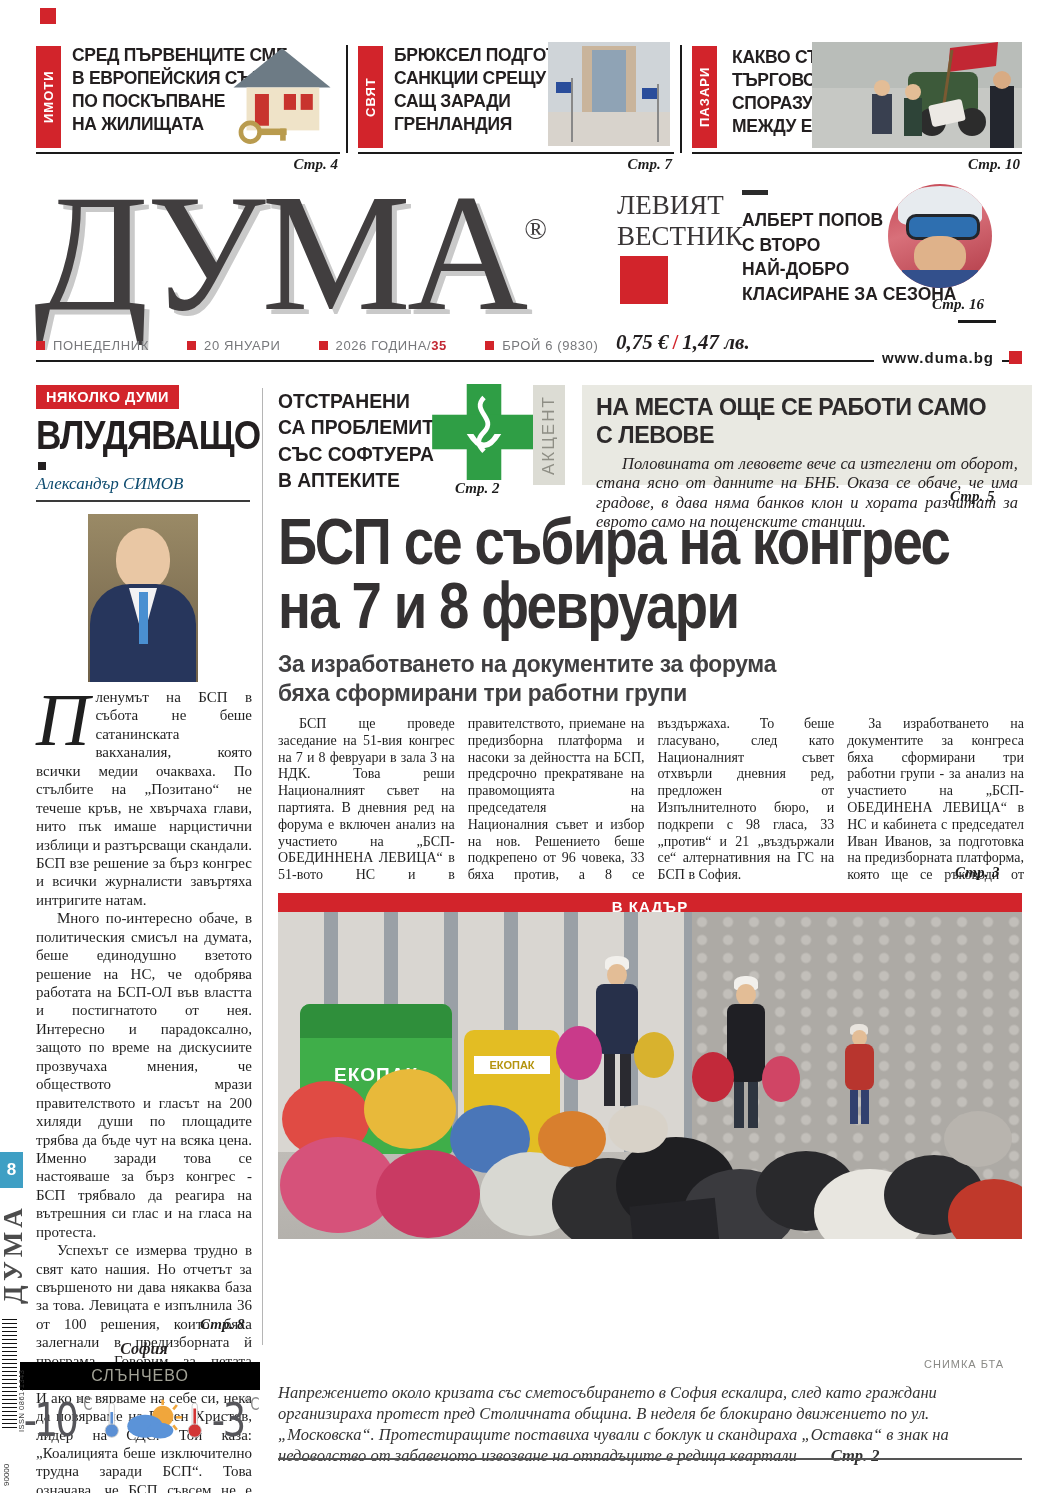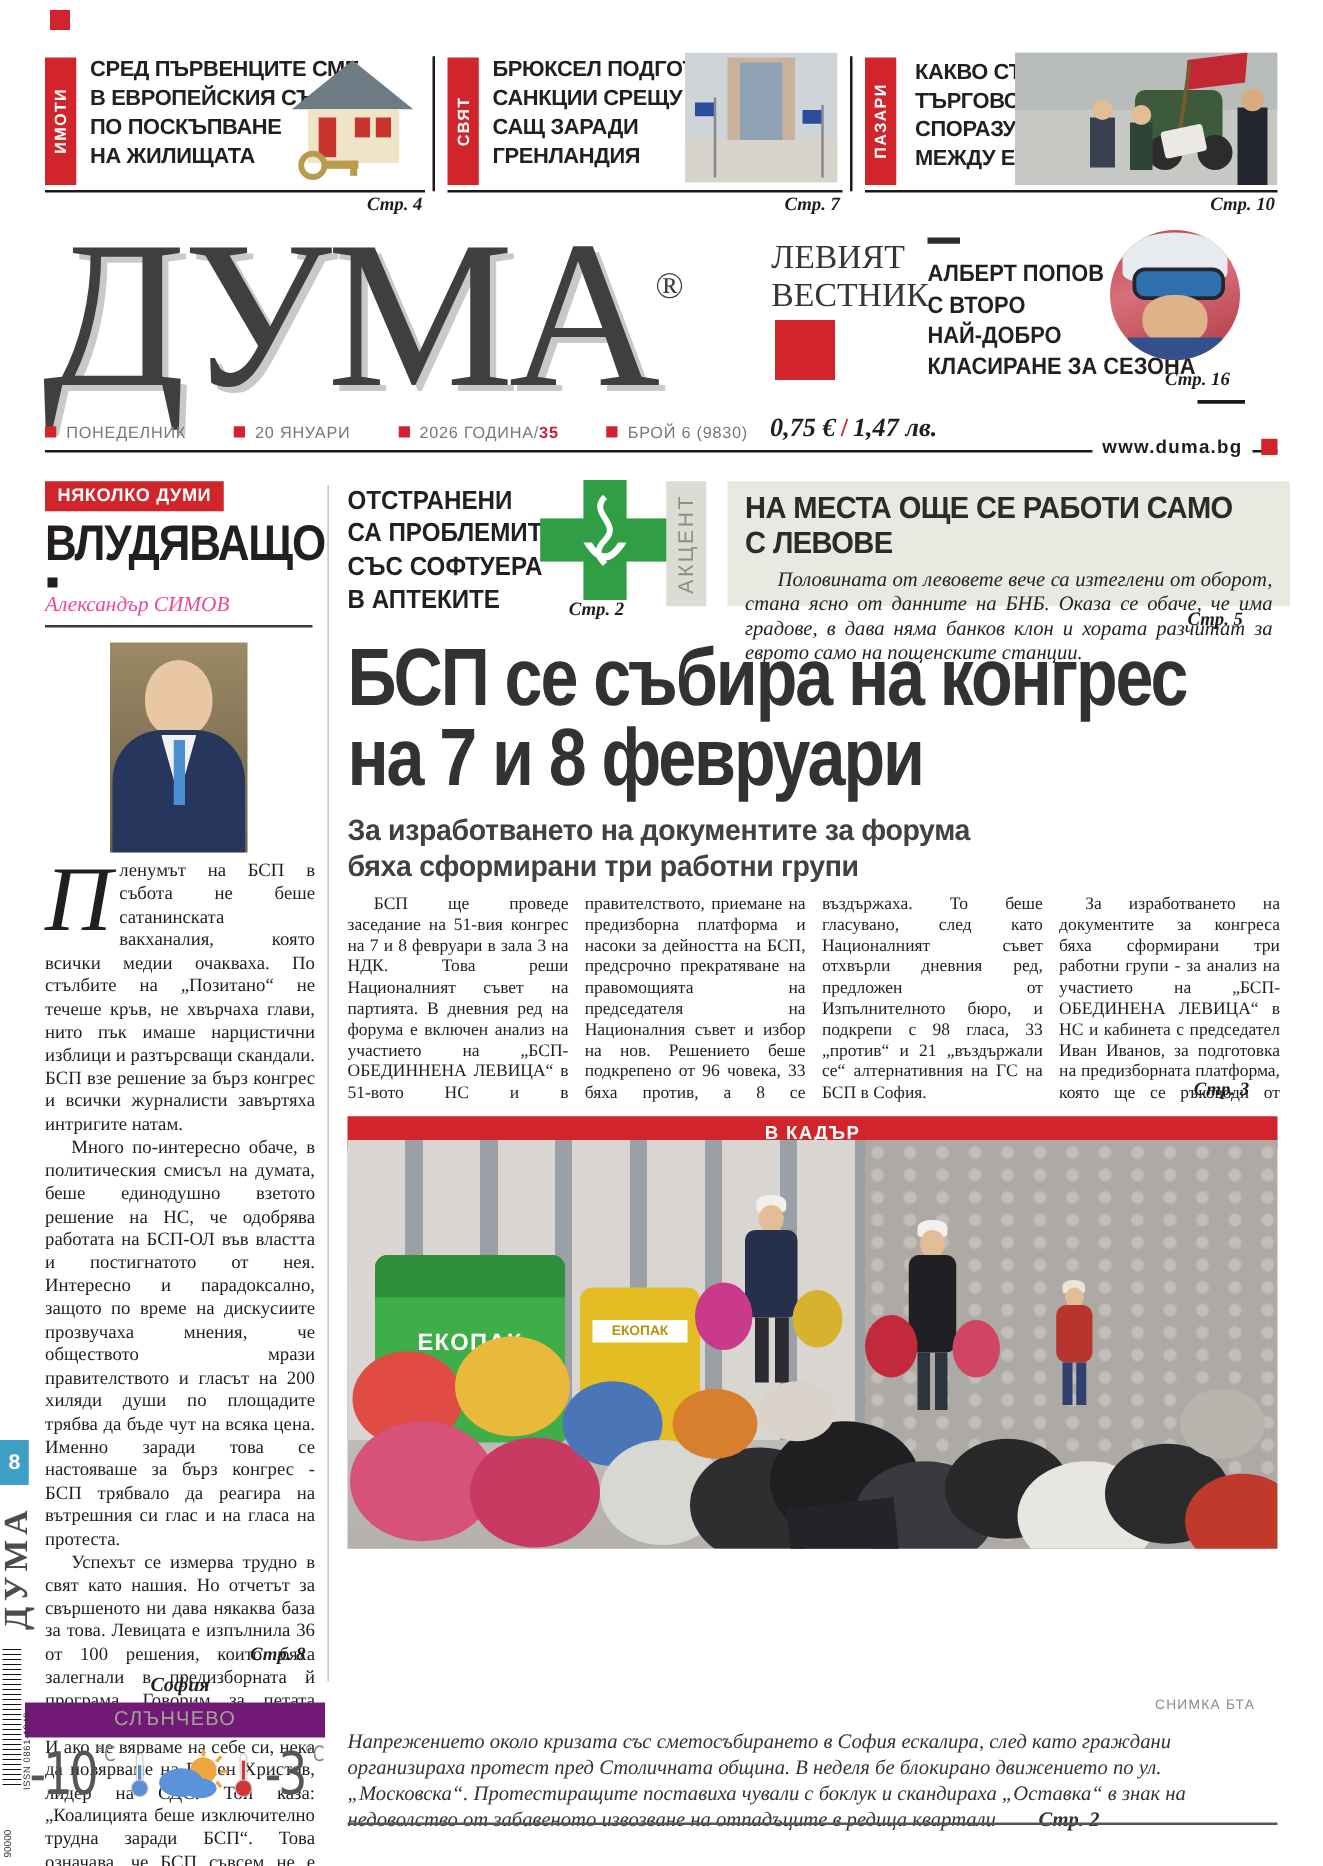--- a/index.html
+++ b/index.html
@@ -52,21 +52,21 @@
   #website{right:56px;top:349px;background:#fff;padding:0 8px;font-weight:bold;
            font-size:15px;letter-spacing:1px;color:#1d1d1d;}
   #wsq{right:36px;top:351px;width:13px;height:13px;background:#d2242b;}
   
   #op-kicker{left:36px;top:385px;background:#d2242b;color:#fff;font-weight:bold;
              font-size:14.5px;padding:4px 10px;letter-spacing:.5px;}
   #op-title{left:36px;top:413px;font-weight:bold;font-size:40px;color:#231f20;
             letter-spacing:-1px;transform:scaleX(.88);transform-origin:left top;}
   #op-sq{left:38px;top:462px;width:8px;height:8px;background:#231f20;}
   #op-author{left:36px;top:474px;font-family:"Liberation Serif",serif;font-style:italic;
-             font-size:17px;color:#ec4899;}
+             font-size:17px;color:#0c4a6e;}
   #op-rule{left:36px;top:500px;width:214px;border-top:2px solid #3a3a3a;}
   #colsep{left:262px;top:388px;height:957px;border-left:1px solid #b5b5b5;}
   #ph-title{left:278px;top:388px;font-weight:bold;font-size:21px;line-height:1.25;
             color:#231f20;transform:scaleX(.92);transform-origin:left top;}
   #ph-cross{left:432px;top:384px;}
   #ph-page{left:455px;top:480px;}
   #ak-label{left:533px;top:385px;width:32px;height:100px;background:#dcdcd4;
             color:#8e8e85;font-size:17px;letter-spacing:2px;
             writing-mode:vertical-rl;transform:rotate(180deg);
             display:flex;align-items:center;justify-content:center;}
@@ -131,21 +131,21 @@
   .po-tie{position:absolute;left:51px;top:78px;width:9px;height:52px;background:#4a8fd1;}
   #optext{left:36px;top:688px;width:216px;font-family:"Liberation Serif",serif;
           font-size:15px;line-height:1.23;color:#1f1f1f;text-align:justify;}
   #optext p{margin:0;}
   #optext p + p{text-indent:1.4em;}
   #dropcap{float:left;font-family:"Liberation Serif",serif;font-style:italic;
            font-size:74px;line-height:.72;padding:6px 6px 0 0;color:#1f1f1f;}
   #oppage{left:200px;top:1316px;}
   #wcity{left:36px;top:1340px;width:216px;text-align:center;font-family:"Liberation Serif",serif;
          font-style:italic;font-weight:bold;font-size:16px;color:#231f20;}
-  #wbar{left:20px;top:1362px;width:240px;height:28px;background:#701a75;color:#a2a296;
+  #wbar{left:20px;top:1362px;width:240px;height:28px;background:#000000;color:#a2a296;
         font-size:16px;letter-spacing:1px;display:flex;align-items:center;justify-content:center;}
   #wtemps{left:14px;top:1392px;width:252px;display:flex;align-items:center;justify-content:space-between;}
   .temp{font-family:"DejaVu Sans",sans-serif;font-size:47px;color:#55555a;
         letter-spacing:-3px;transform:scaleX(.78);}
   .tunit{font-size:17px;color:#8a8a8a;vertical-align:26px;letter-spacing:0;}
   
   #edgebox8{left:0;top:1152px;width:23px;height:36px;background:#3f9fc4;color:#fff;
             font-weight:bold;font-size:17px;display:flex;align-items:center;justify-content:center;}
   #edgeduma{left:-2px;top:1198px;width:30px;height:112px;font-family:"Liberation Serif",serif;
             font-weight:bold;font-size:27px;letter-spacing:4px;color:#4c4c4c;

